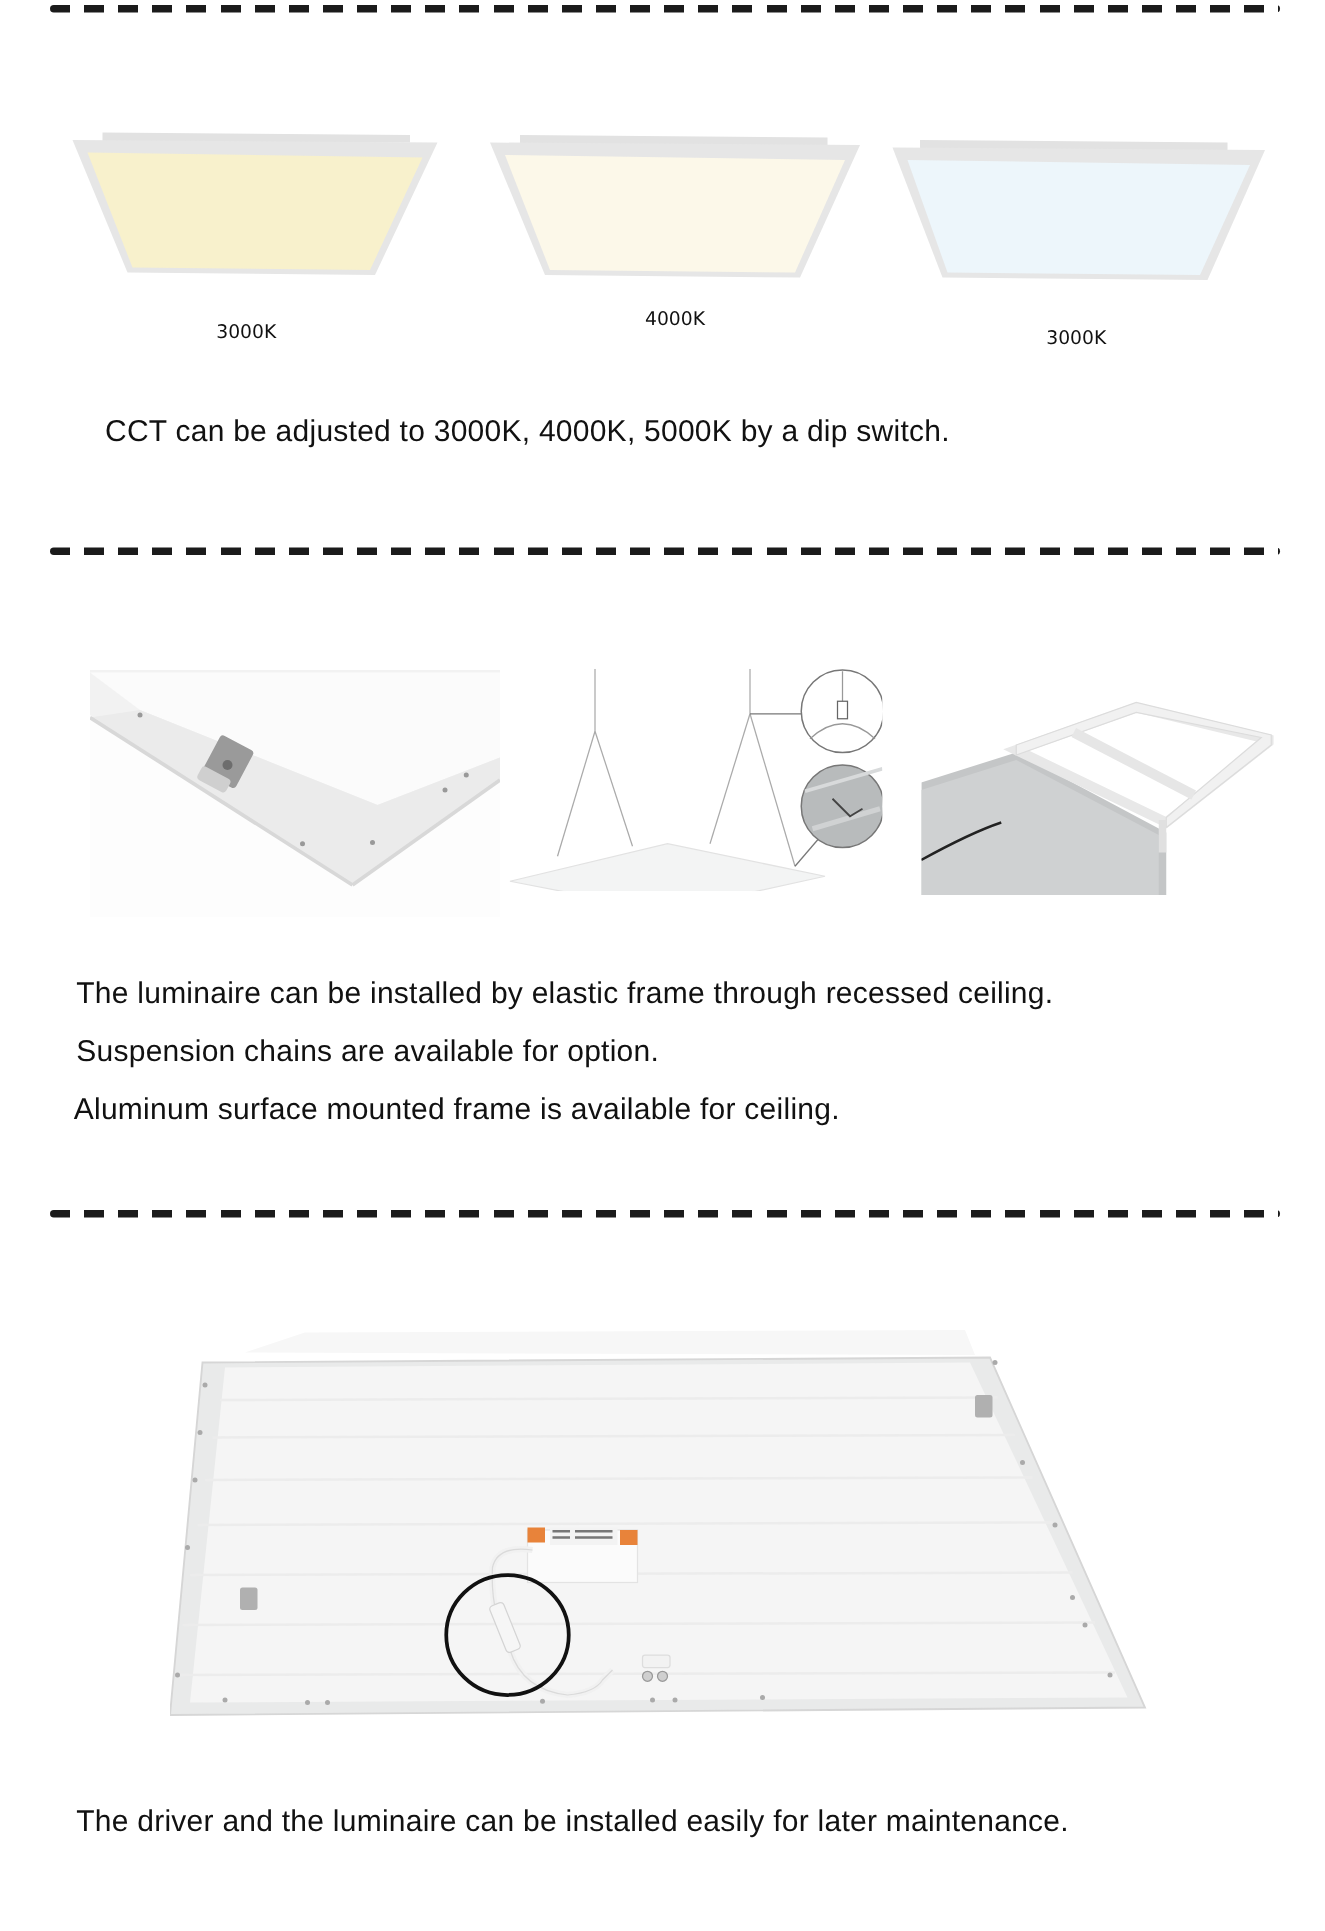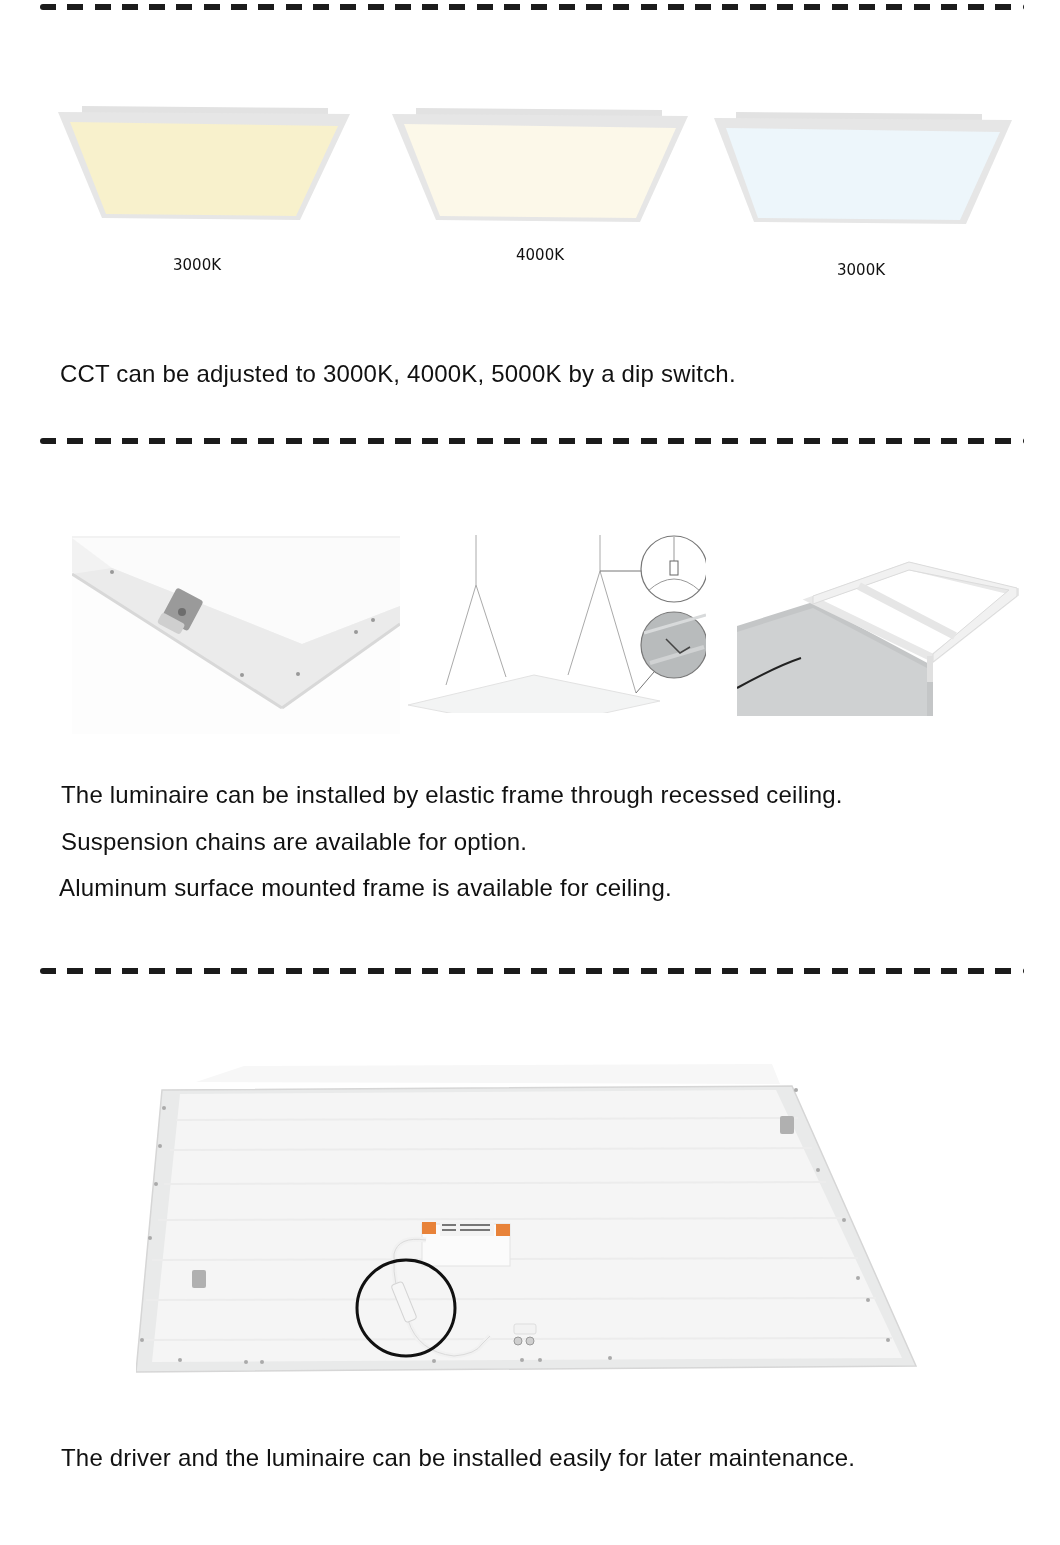--- a/index.html
+++ b/index.html
@@ -46,21 +46,21 @@
 
 <div class="panel-wrap" style="left:712px; top:106px; width:300px; height:130px;">
   <svg width="300" height="130" viewBox="0 0 300 130">
     <polygon points="24,6 270,8 270,14 24,14" fill="#e2e2e2"></polygon>
     <polygon points="2,12 300,14 254,118 42,116" fill="#e6e6e6"></polygon>
     <polygon points="14,22 288,26 248,114 46,112" fill="#edf6fb"></polygon>
   </svg>
 </div>
 <div class="cct-label" style="left:837px; top:261px;">3000K</div>
 
-<div class="caption" style="left:60px; top:332px;margin-top:28px;">CCT can be adjusted to 3000K, 4000K, 5000K by a dip switch.</div>
+<div class="caption" style="left:84px; top:332px;">CCT can be adjusted to 3000K, 4000K, 5000K by a dip switch.</div>
 
 <div class="divider" style="top:438px;"></div>
 
 <div class="photo" style="left:72px; top:536px; width:328px; height:198px;">
   <svg width="328" height="198" viewBox="0 0 328 198">
     <rect width="328" height="198" fill="#fdfdfd"></rect>
     <polygon points="0,0 328,0 328,88 210,170 0,36" fill="#f2f2f2"></polygon>
     <polygon points="0,2 328,2 328,70 230,108 40,32" fill="#fbfbfb"></polygon>
     <polygon points="40,32 230,108 328,70 328,88 210,172 0,38" fill="#ebebeb"></polygon>
     <line x1="0" y1="38" x2="210" y2="172" stroke="#d8d8d8" stroke-width="3"></line>

